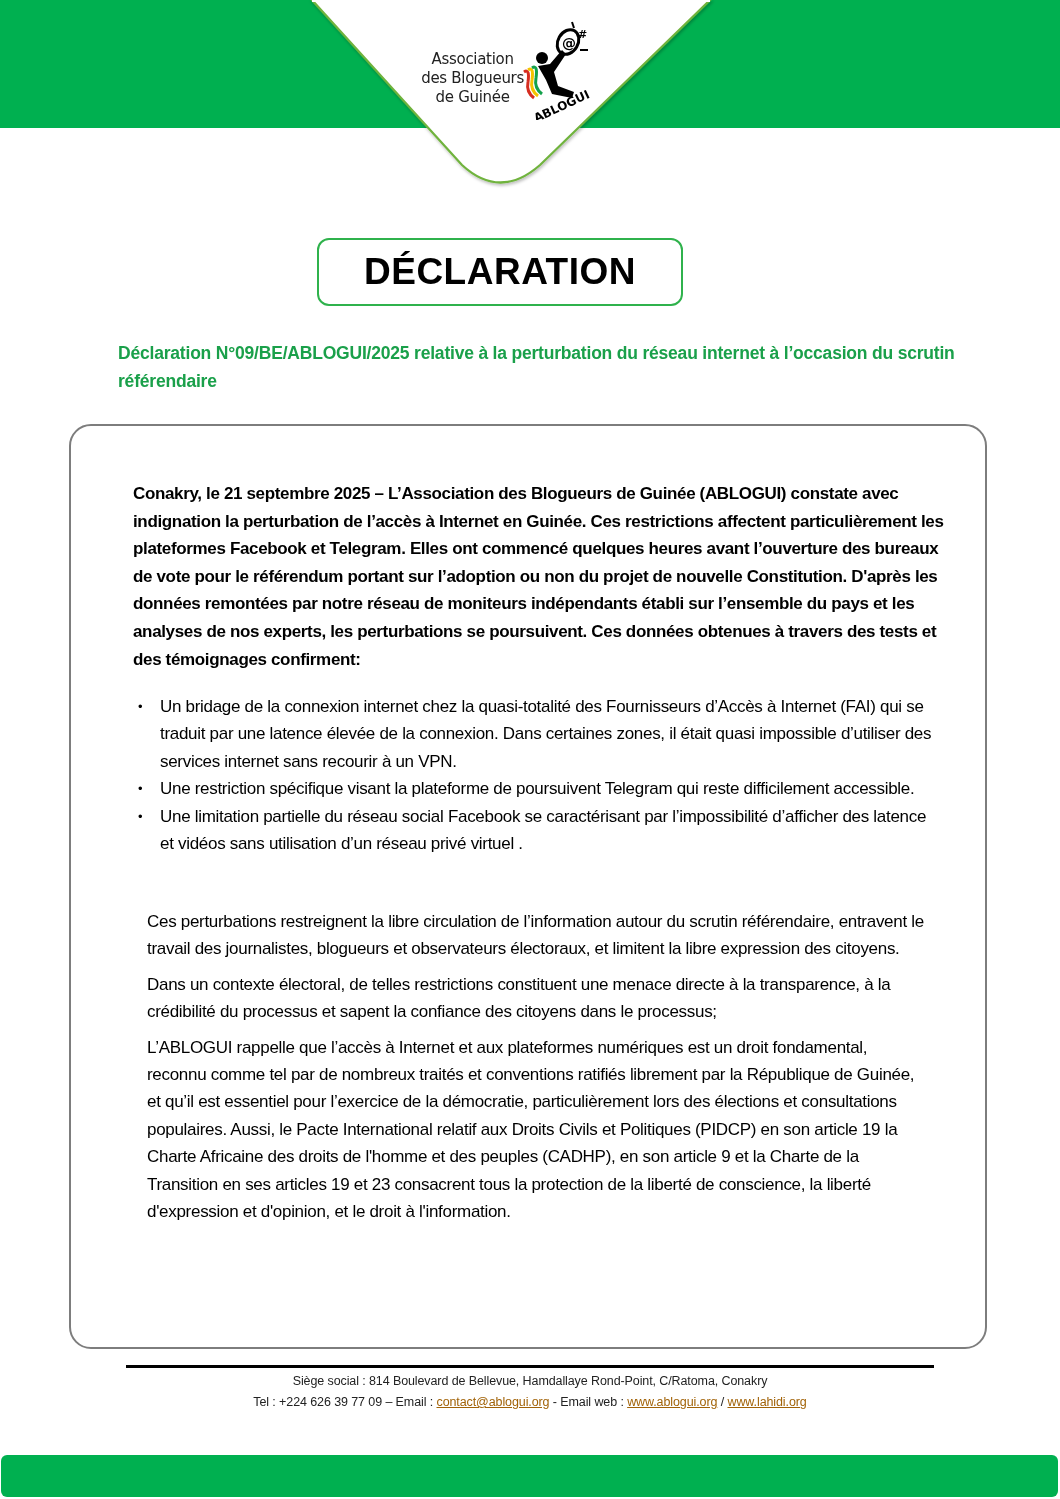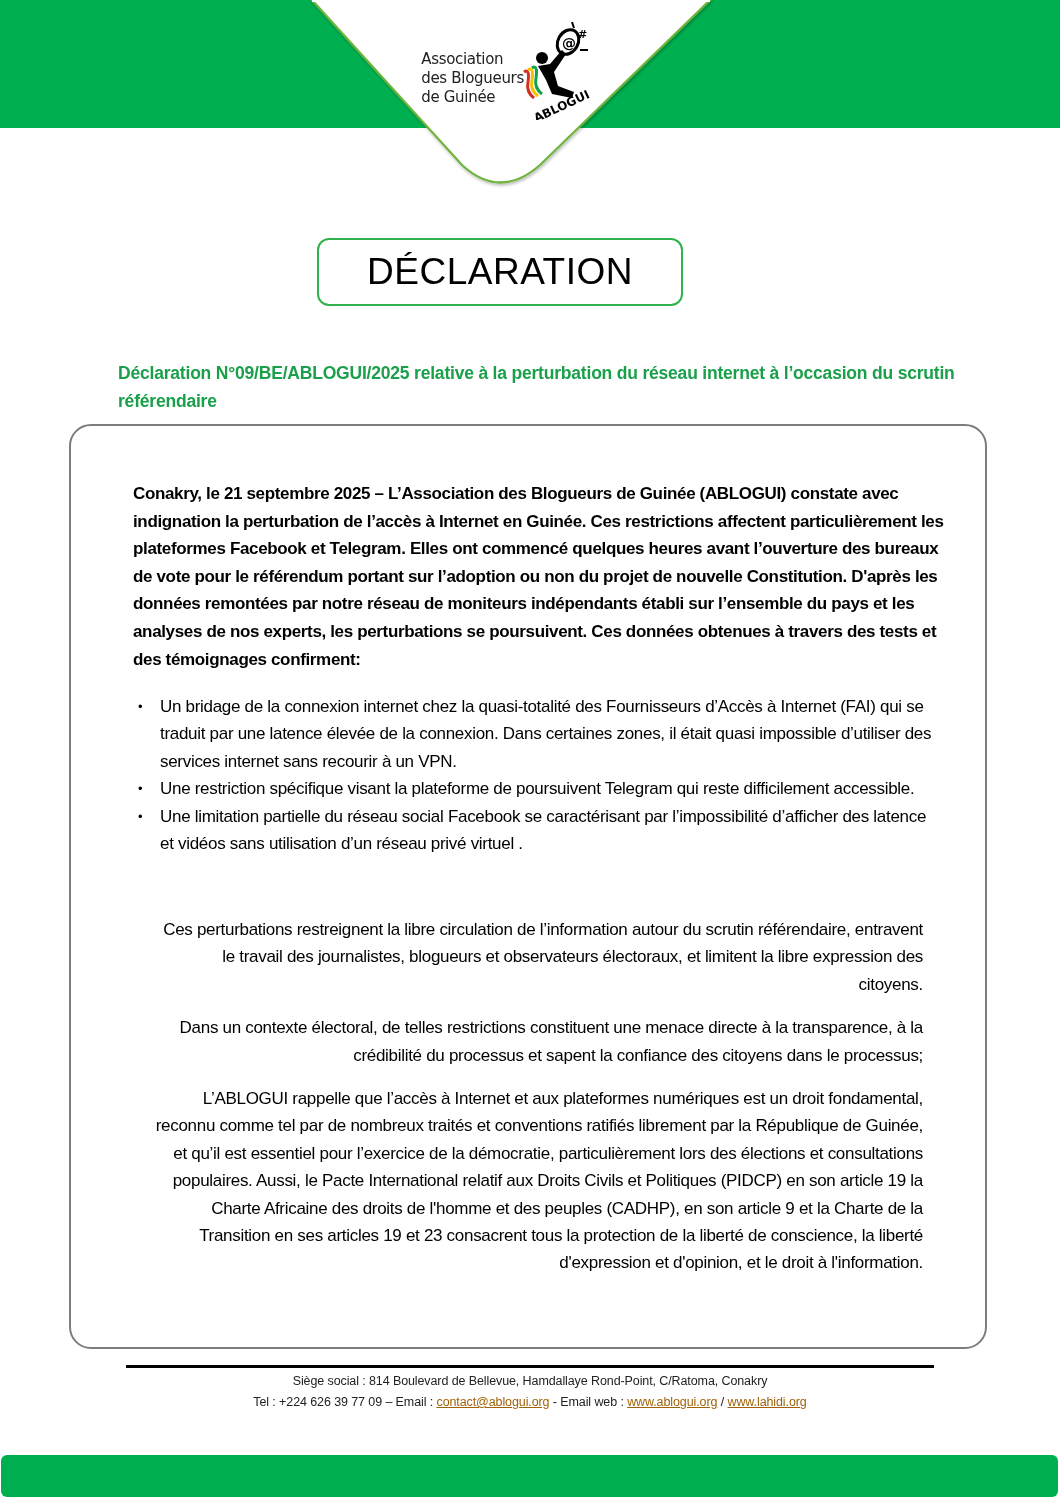--- a/index.html
+++ b/index.html
@@ -1,37 +1,37 @@
 <!DOCTYPE html>
 <html><head>
 <meta charset="utf-8">
 <style>
   html, body { margin:0; padding:0; }
   body { width:1060px; height:1499px; position:relative; background:#ffffff; overflow:hidden;
          font-family:"Liberation Sans", sans-serif; color:#000; }
   .header-svg { position:absolute; left:0; top:0; width:1060px; height:200px; }
   .logo { position:absolute; left:436px; top:20px; width:160px; height:100px; }
-  .logo-text { position:absolute; right:72px; top:30px; text-align:left; font-size:15px; line-height:19px; color:#222;
+  .logo-text { position:absolute; right:72px; top:30px; text-align:center; font-size:15px; line-height:19px; color:#222;
                font-family:"DejaVu Sans", sans-serif; letter-spacing:-0.3px; white-space:nowrap; }
   .logo-mark { position:absolute; right:0; top:0; width:78px; height:100px; }
   .title-box { position:absolute; left:317px; top:238px; width:366px; height:68px; border:2px solid #2fb24c;
                border-radius:12px; box-sizing:border-box; display:flex; align-items:center; justify-content:center; }
-  .title-box span { font-family:"Liberation Sans", sans-serif; font-weight:normal; font-size:37px; letter-spacing:0.5px; }
+  .title-box span { font-family:"Liberation Sans", sans-serif; font-weight:bold; font-size:37px; letter-spacing:0.5px; }
   .subtitle { position:absolute; left:118px; top:339px; width:840px; font-size:17.5px; line-height:28px; font-weight:bold;
-              color:#1aa04a; font-family:"Liberation Sans Narrow","Liberation Sans", sans-serif; letter-spacing:-0.2px;margin-top:20px; }
+              color:#1aa04a; font-family:"Liberation Sans Narrow","Liberation Sans", sans-serif; letter-spacing:-0.2px; }
   .content-box { position:absolute; left:69px; top:424px; width:918px; height:925px; border:2px solid #7d7d7d;
                  border-radius:22px; box-sizing:border-box; }
   .intro { position:absolute; left:133px; top:480px; width:820px; font-size:17px; line-height:27.6px; font-weight:bold;
            letter-spacing:-0.35px; }
   .bullets { position:absolute; left:133px; top:693px; width:800px; margin:0; padding:0; list-style:none;
              font-size:17px; line-height:27.4px; letter-spacing:-0.3px; }
   .bullets li { position:relative; padding-left:27px; }
   .bullets li .dot { position:absolute; left:5px; top:0; font-size:13px; }
   .body-paras { position:absolute; left:139px; top:900px; width:800px; font-size:17px; line-height:27.4px; letter-spacing:-0.3px; }
-  .body-paras p { margin:16px;text-align:right; }
+  .body-paras p { margin:8px; }
   .footer-rule { position:absolute; left:126px; top:1365px; width:808px; height:3px; background:#000; }
   .footer { position:absolute; left:0; top:1371px; width:1060px; text-align:center; font-size:12.5px; line-height:21px; color:#222;
             letter-spacing:-0.1px; }
   .footer a { color:#a16207; text-decoration:underline; }
   .bottom-band { position:absolute; left:1px; top:1455px; width:1057px; height:42px; background:#00b050; border-radius:6px; }
 </style>
 </head>
 <body>
 
 <svg class="header-svg" viewBox="0 0 1060 200" xmlns="http://www.w3.org/2000/svg">

